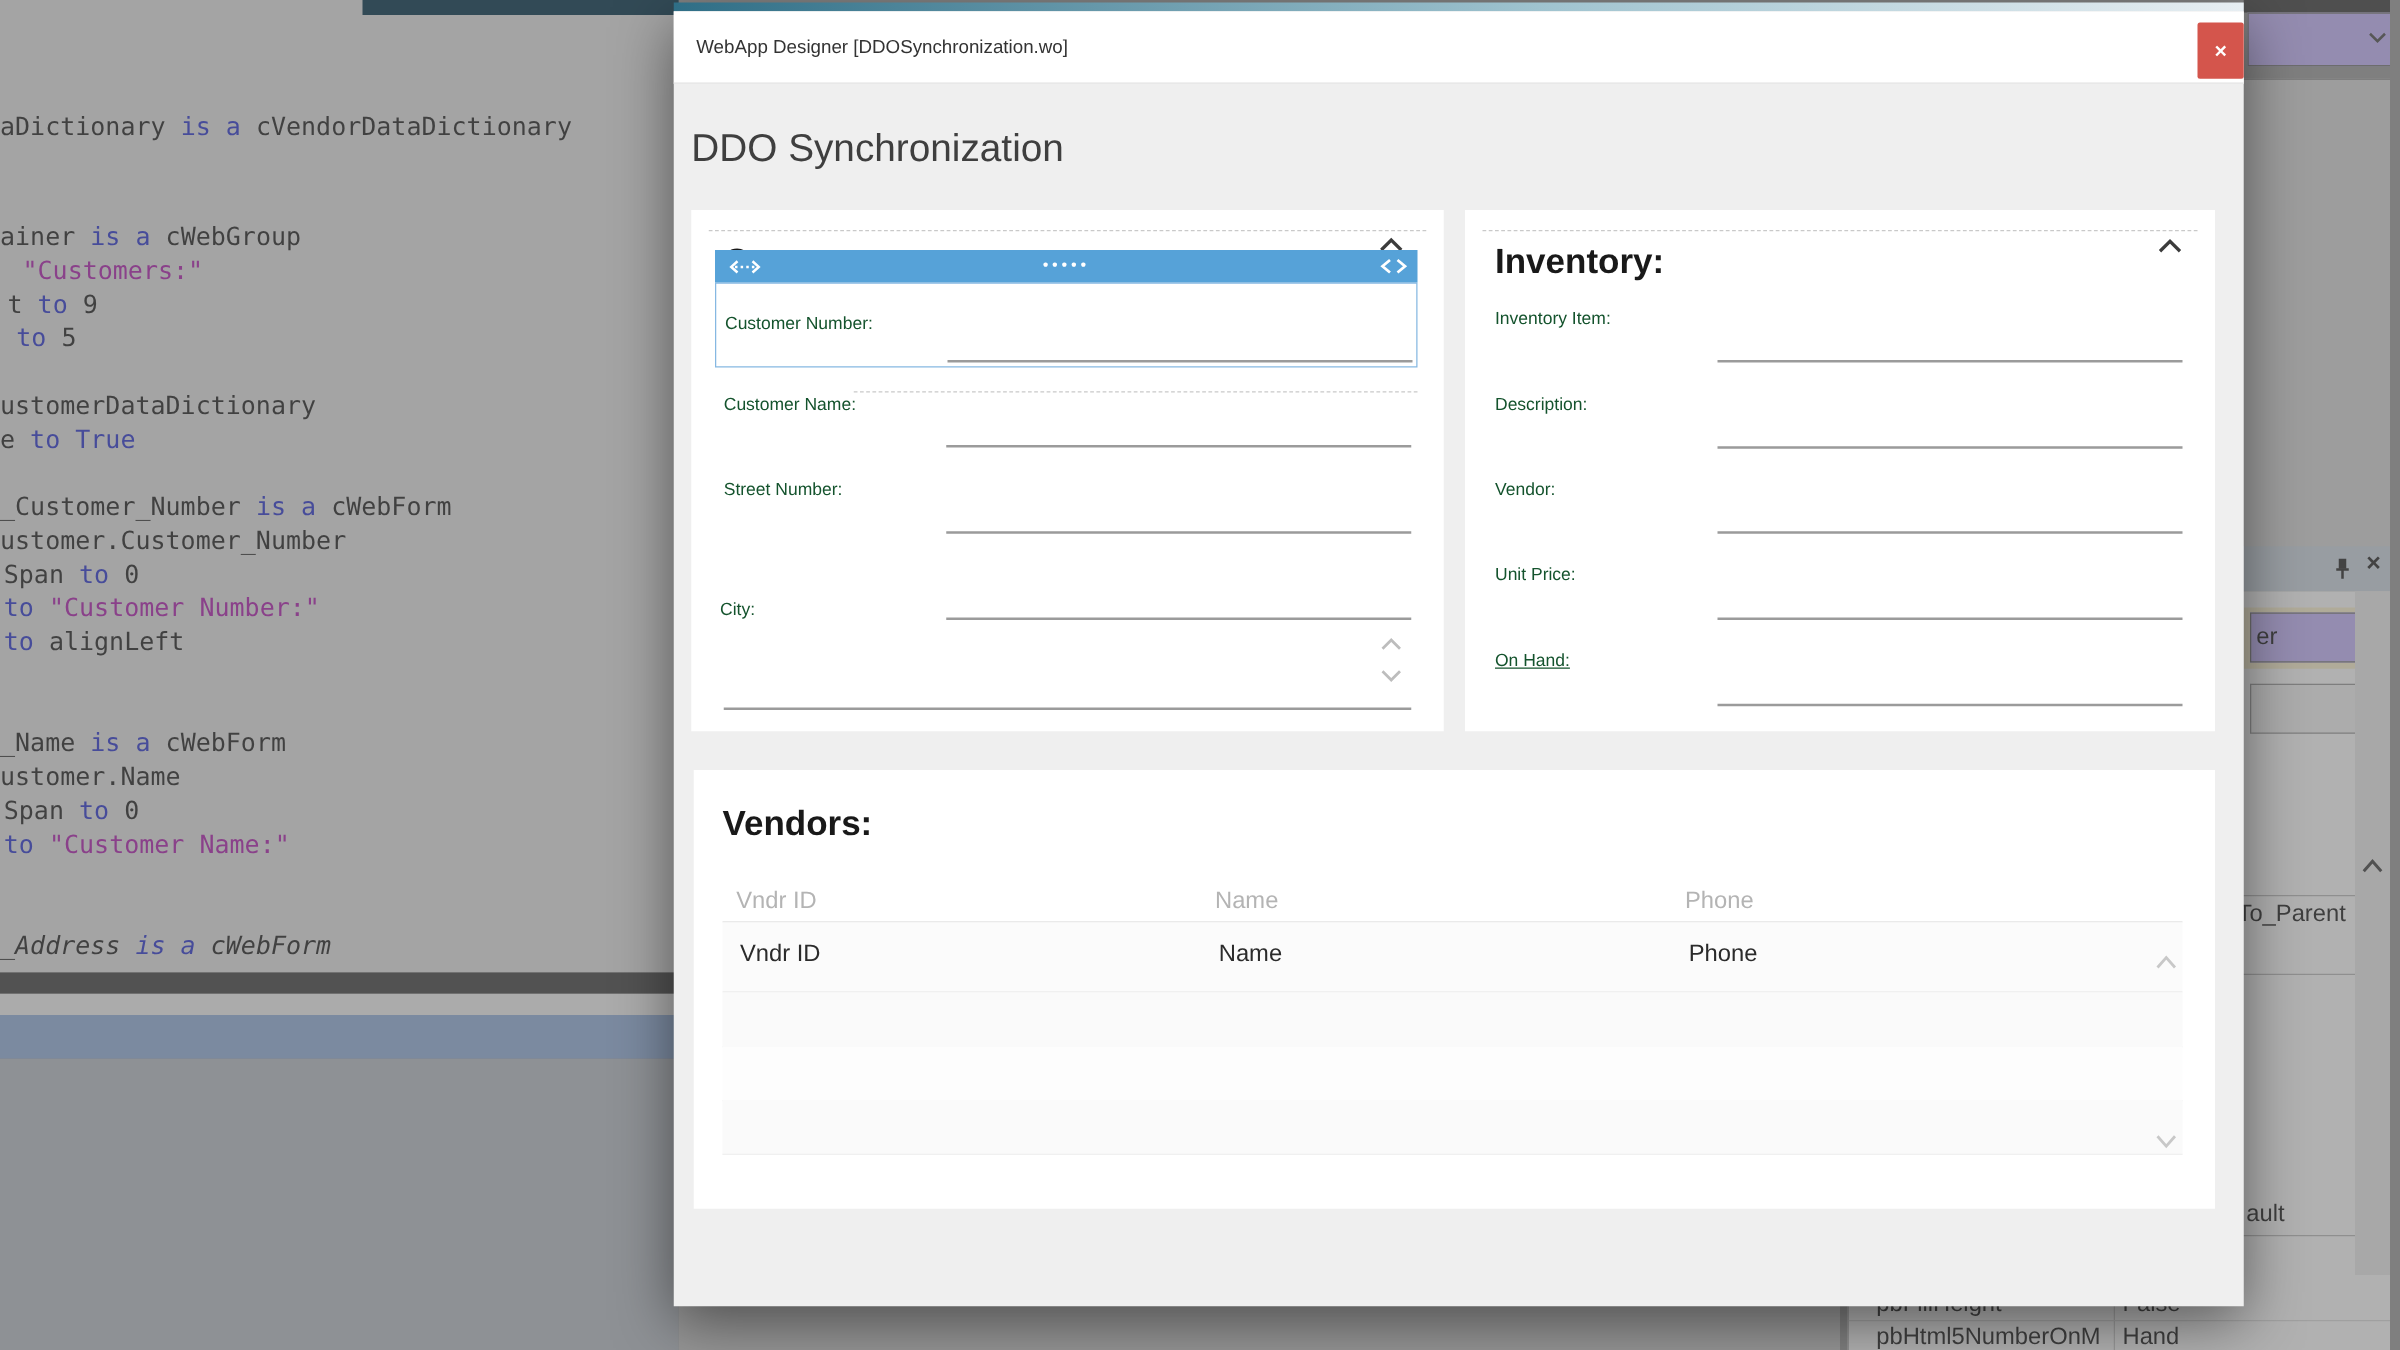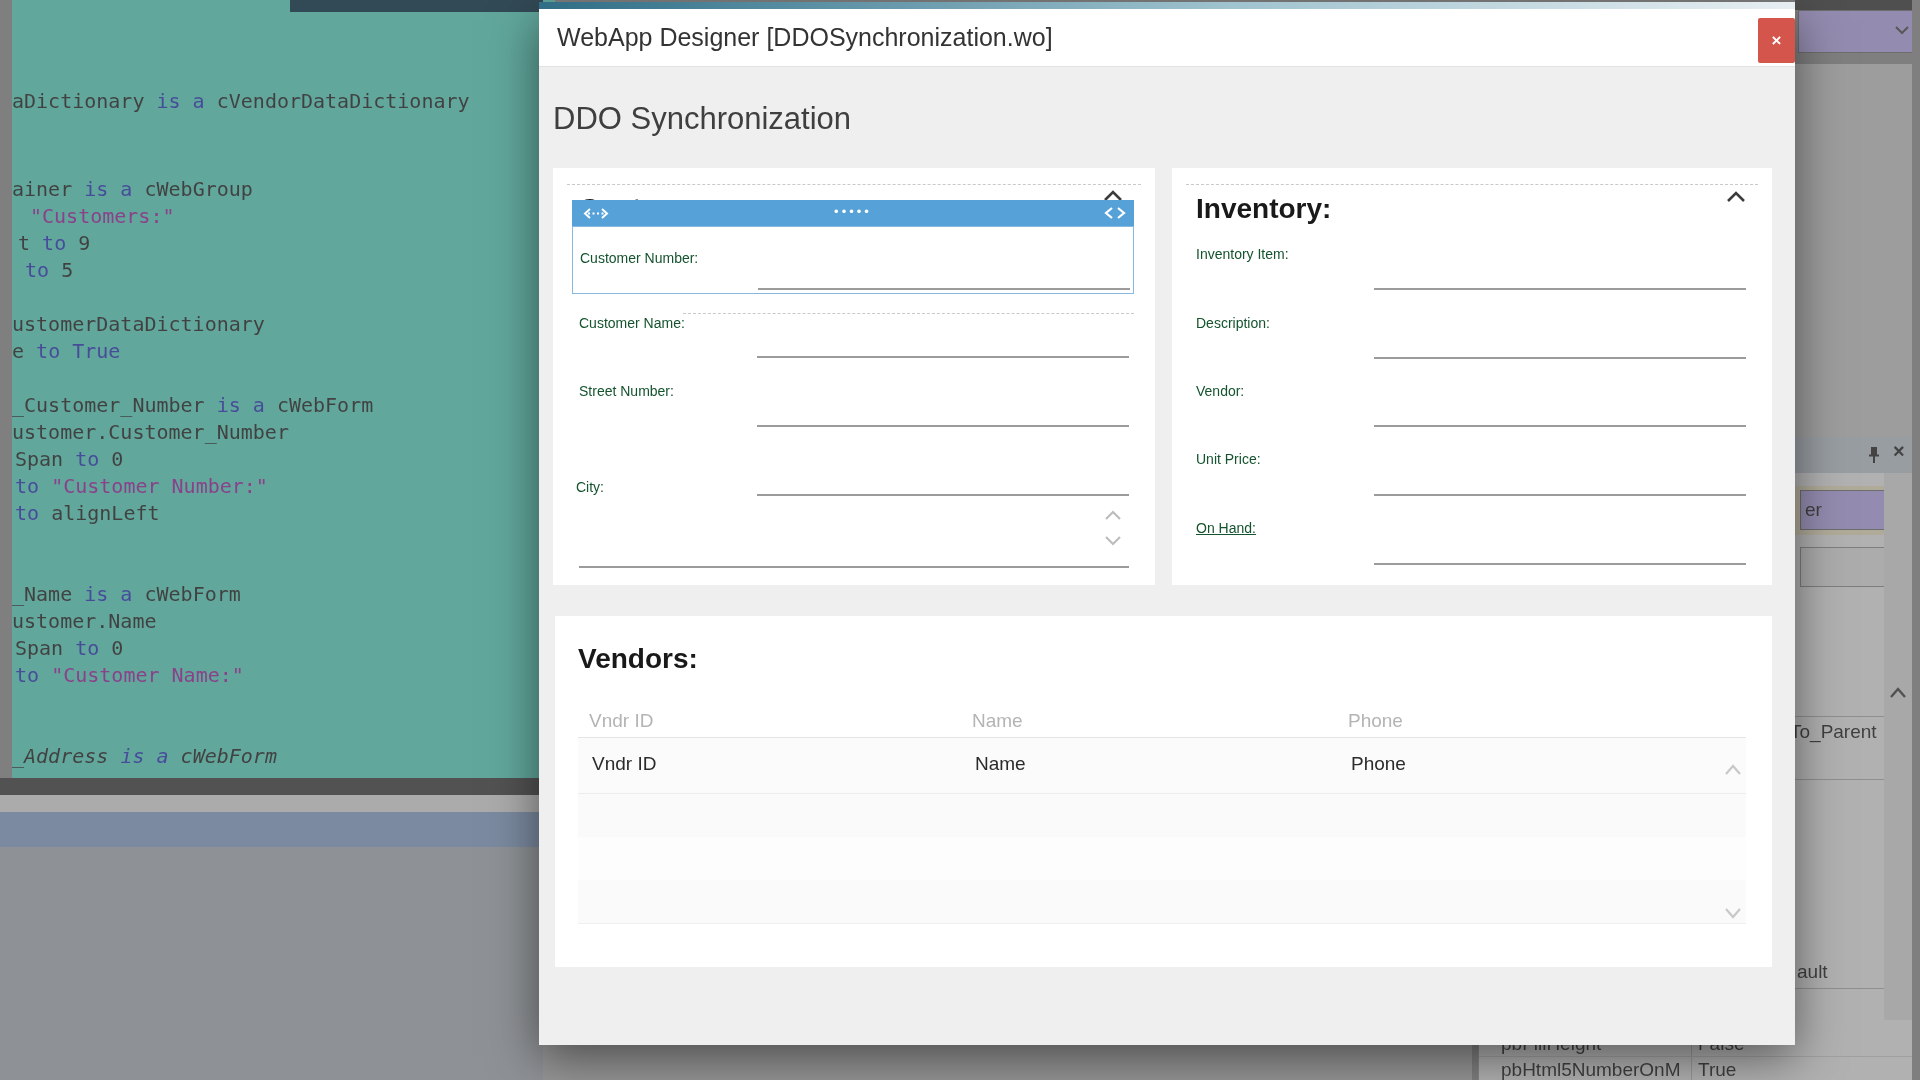--- a/index.html
+++ b/index.html
@@ -3,39 +3,39 @@
 <meta charset="utf-8">
 <style>
   html,body{margin:0;padding:0;background:#888;}
   .screen{position:relative;width:1920px;height:1080px;overflow:hidden;
           font-family:"Liberation Sans",sans-serif;background:#9a9a9a;}
   .abs{position:absolute;}
   
   .dim{position:absolute;left:0;top:0;width:1920px;height:1080px;
        background:rgba(100,100,100,0.5);z-index:5;pointer-events:none;}
   
-  .code-panel{left:12px;top:0;width:543px;height:778px;background:#5eead4;z-index:1;overflow:hidden;}
+  .code-panel{left:0;top:0;width:543px;height:778px;background:#e5e5e5;z-index:1;overflow:hidden;}
   .cline{position:absolute;font-family:"DejaVu Sans Mono",monospace;font-size:20px;
          line-height:27px;white-space:pre;color:#1f1f1f;}
   .c-k{color:#2a35d0;} .c-s{color:#b01fb0;} .c-p{color:#1f1f1f;}
   .band{left:0;width:543px;z-index:1;}
   .top-strip{left:290px;top:0;width:253px;height:12px;background:#003048;z-index:1;}
   
   .r-bg{z-index:1;}
   .combo{background:#c4b5fd;border:1px solid #777;}
   .panel-band{background:#cdd6e0;}
   .proptxt{font-size:19px;color:#1a1a1a;white-space:nowrap;}
   .sep{background:#bbb;height:1px;}
   
   .dialog{left:539px;top:9px;width:1256px;height:1036px;background:#efefef;z-index:10;
           box-shadow:0 12px 45px rgba(0,0,0,0.5);}
   .dlg-accent{left:0;top:-7px;width:1256px;height:7px;
               background:linear-gradient(to right,#2f6e86,#9fc3cf 55%,#e7eef2);}
   .titlebar{left:0;top:0;width:1256px;height:57px;background:#ffffff;border-bottom:1px solid #e2e2e2;}
-  .title-text{left:18px;top:0;height:57px;line-height:57px;font-size:25px;color:#333;}
+  .title-text{left:18px;top:0;height:57px;line-height:57px;font-size:15px;color:#333;}
   .close-btn{left:1219px;top:9px;width:37px;height:45px;background:#d4554c;border-radius:2px;
              color:#fff;font-size:17px;font-weight:bold;text-align:center;line-height:45px;cursor:pointer;}
   .heading{left:14px;top:92px;font-size:31px;color:#3f3f3f;}
   .card{background:#ffffff;}
   .hdr{font-size:28px;font-weight:bold;color:#191919;white-space:nowrap;}
   .lbl{position:absolute;font-size:14px;color:#14532d;white-space:nowrap;}
   .ul{position:absolute;height:2px;background:#9b9b9b;}
   .dash{position:absolute;height:0;border-top:1px dashed #c9c9c9;}
   .bluebar{background:#56a2d8;}
   .seldot{color:#fff;font-size:13px;letter-spacing:3px;}
@@ -115,21 +115,21 @@
   <div class="abs r-bg proptxt" style="left:1797px;top:961px;">ault</div>
   <div class="abs sep r-bg" style="left:1793px;top:988px;width:91px;"></div>
 
   <div class="abs r-bg" style="left:1478px;top:1020px;width:442px;height:60px;background:#ffffff;border-left:1px solid #aaa;">
     <div class="abs" style="left:212px;top:0;width:1px;height:60px;background:#ccc;"></div>
     <div class="abs" style="left:0;top:36px;width:442px;height:1px;background:#ddd;"></div>
     <div id="bottom-props" class="abs" style="left:0;top:0;width:442px;height:60px;">
         <div class=" proptxt" style="position: absolute; left: 22px; top: 13px;">pbFillHeight</div>
         <div class=" proptxt" style="position: absolute; left: 219px; top: 13px;">False</div>
         <div class=" proptxt" style="position: absolute; left: 22px; top: 39px;">pbHtml5NumberOnM</div>
-        <div class=" proptxt" style="position: absolute; left: 219px; top: 39px;">True</div>
+        <div class=" proptxt" style="position: absolute; left: 219px; top: 39px;">Hand</div>
       </div>
   </div>
 
   <div class="abs r-bg" style="left:1912px;top:0;width:8px;height:1080px;background:#9a9a9a;"></div>
 
   <div class="dim"></div>
 
   <div class="abs dialog">
     <div class="abs dlg-accent"></div>
     <div class="abs titlebar">

